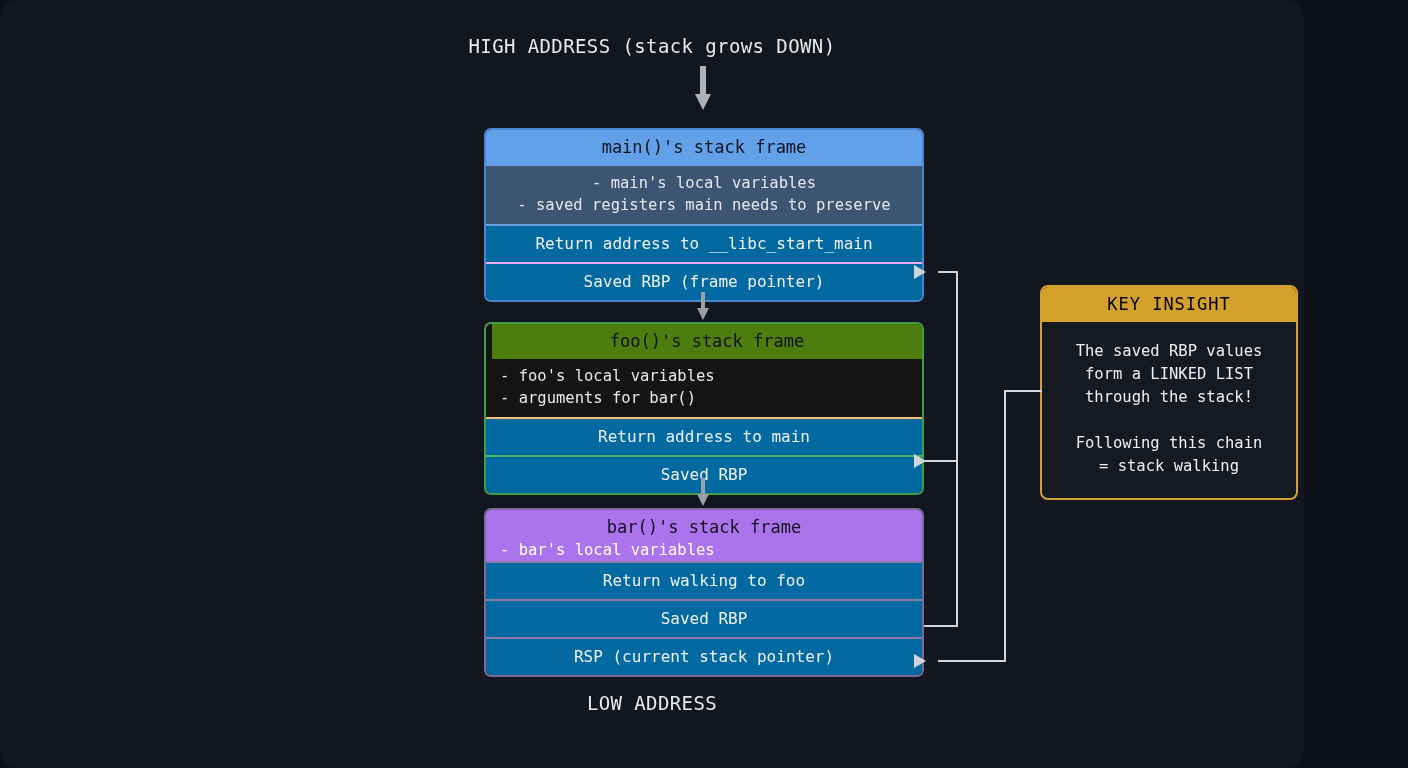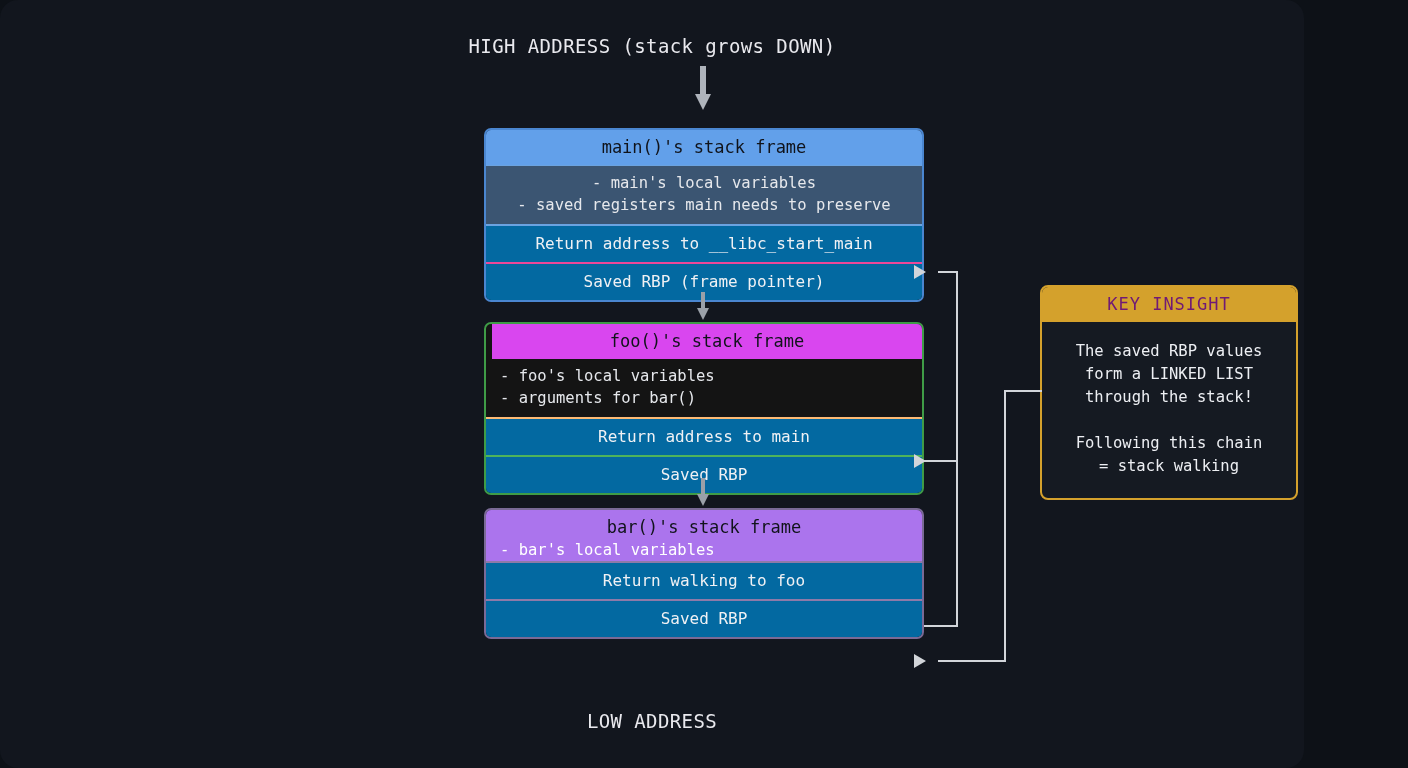--- a/index.html
+++ b/index.html
@@ -24,21 +24,21 @@
   .addr-label {
     position: absolute;
     width: 100%;
     text-align: center;
     color: #e9e9ee;
     font-size: 19px;
     letter-spacing: 0.4px;
     white-space: pre;
   }
   #high-address { top: 35px; left: 0; }
-  #low-address  { top: 710px; left: 0; }
+  #low-address  { top: 692px; left: 0; }
 
   
   .big-arrow {
     position: absolute;
     left: 695px;
     top: 66px;
     width: 16px;
     height: 44px;
   }
   .big-arrow .shaft {
@@ -117,29 +117,29 @@
     border: 2px solid #4a86d0;
     background: #151515;
   }
   #frame-main .fr-header { background: #62a0ea; }
   #frame-main .fr-body {
     background: #3b5572;
     border-top: 1px solid #6ba3e0;
     border-bottom: 2px solid #6ba3e0;
     text-align: center;
   }
-  #frame-main .fr-row + .fr-row { border-top: 2px solid #ec4899; }
+  #frame-main .fr-row + .fr-row { border-top: 2px solid #f0abfc; }
 
   
   #frame-foo {
     top: 322px;
     border: 2px solid #3f9c47;
     background: #141414;
   }
-  #frame-foo .fr-header { background: #d946ef; margin-left: 6px; }
+  #frame-foo .fr-header { background: #4d7c0f; margin-left: 6px; }
   #frame-foo .fr-body {
     background: #141414;
     border-bottom: 2px solid #fdba74;
   }
   #frame-foo .fr-row + .fr-row { border-top: 2px solid #4eb45b; }
 
   
   #frame-bar {
     top: 508px;
     border: 2px solid #7a6a96;
@@ -161,21 +161,21 @@
     left: 1040px;
     top: 285px;
     width: 258px;
     border: 2px solid #d4a12c;
     border-radius: 8px;
     overflow: hidden;
     background: #151a22;
   }
   #key-insight .ki-header {
     background: #d4a12c;
-    color: #701a75;
+    color: #000000;
     text-align: center;
     font-size: 17px;
     letter-spacing: 1px;
     padding: 7px 0 8px 0;
     white-space: pre;
   }
   #key-insight .ki-body {
     padding: 18px 10px 20px 10px;
     text-align: center;
     font-size: 15.5px;
@@ -233,20 +233,21 @@
   <div class="mini-arrow" id="mini-arrow-foo-bar">
     <div class="shaft"></div>
     <div class="head"></div>
   </div>
 
   <div class="frame" id="frame-bar">
     <div class="fr-header">bar()'s stack frame</div>
     <div class="fr-body">- bar's local variables</div>
     <div class="fr-row">Return walking to foo</div>
     <div class="fr-row">Saved RBP</div>
+    <div class="fr-row">RSP (current stack pointer)</div>
   </div>
 
   <div id="key-insight">
     <div class="ki-header">KEY INSIGHT</div>
     <div class="ki-body">The saved RBP values
 form a LINKED LIST
 through the stack!
 
 Following this chain
 = stack walking</div>

